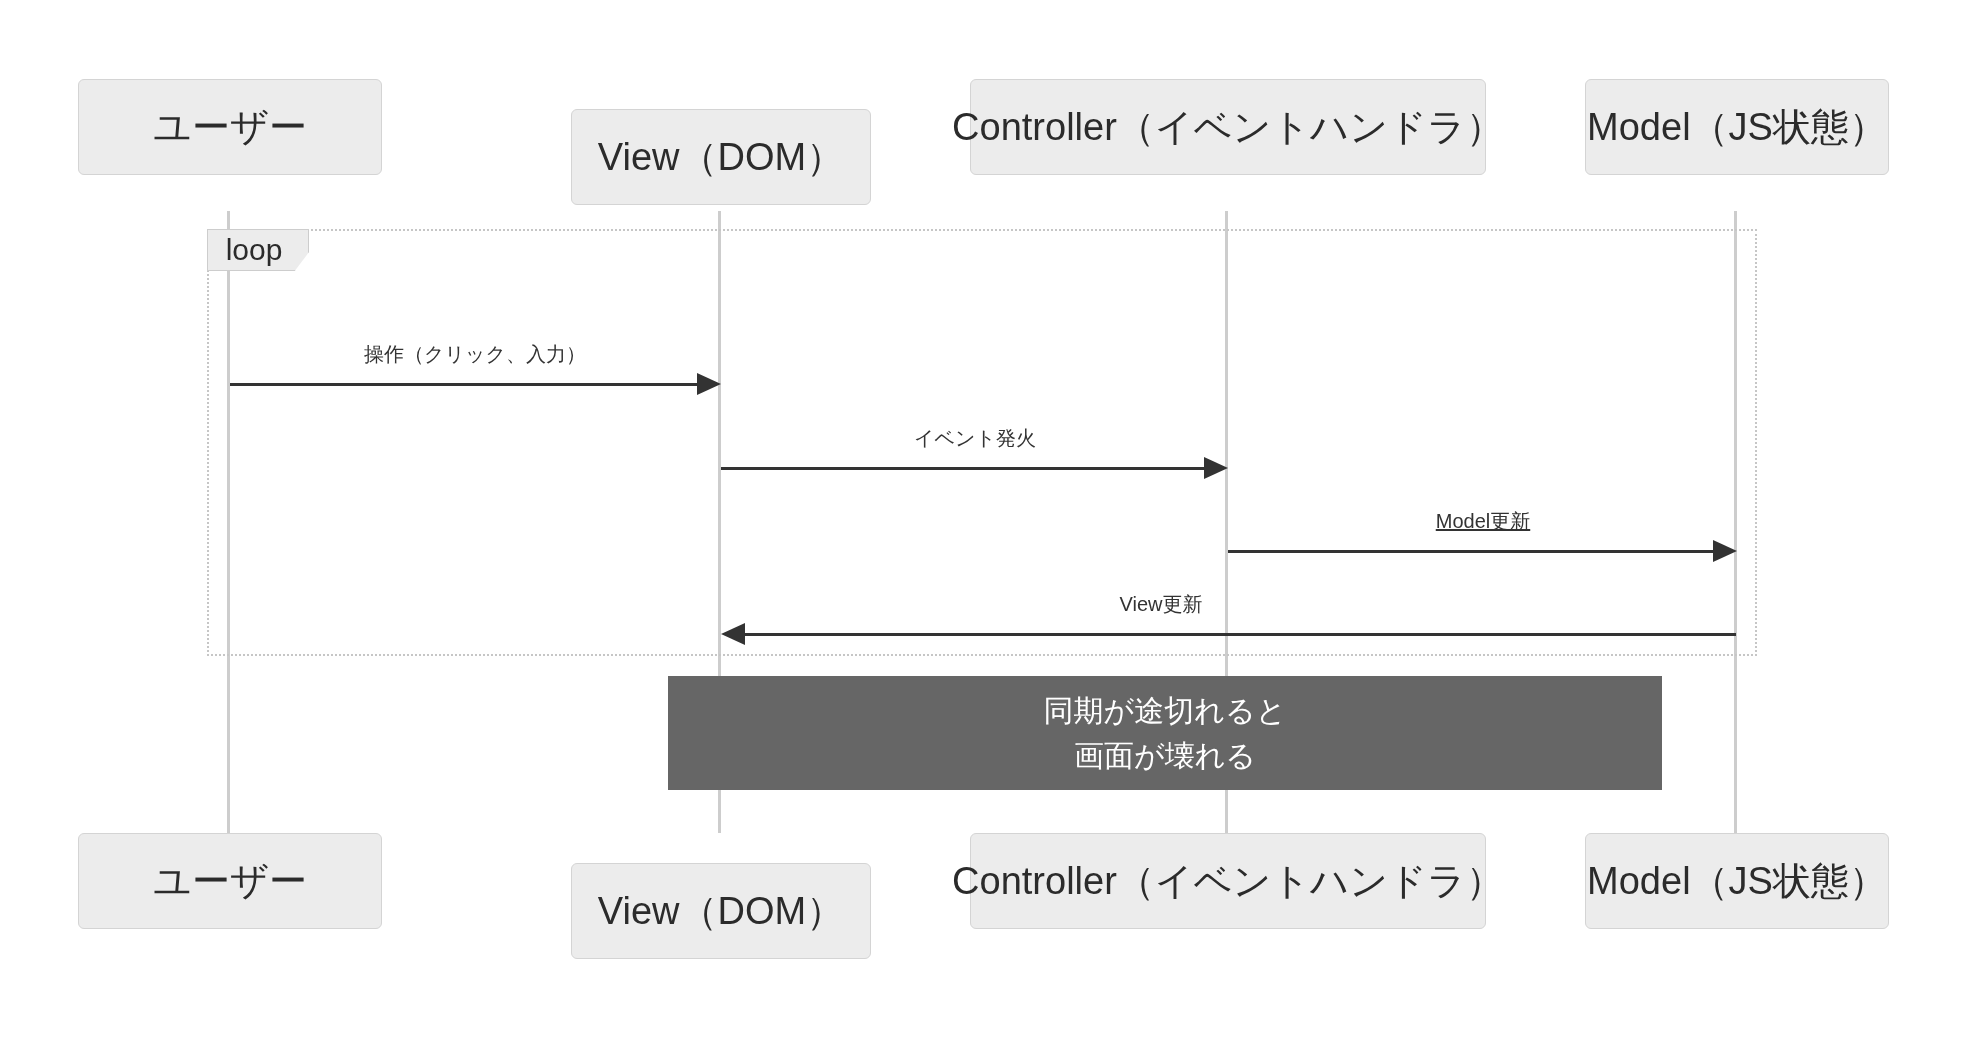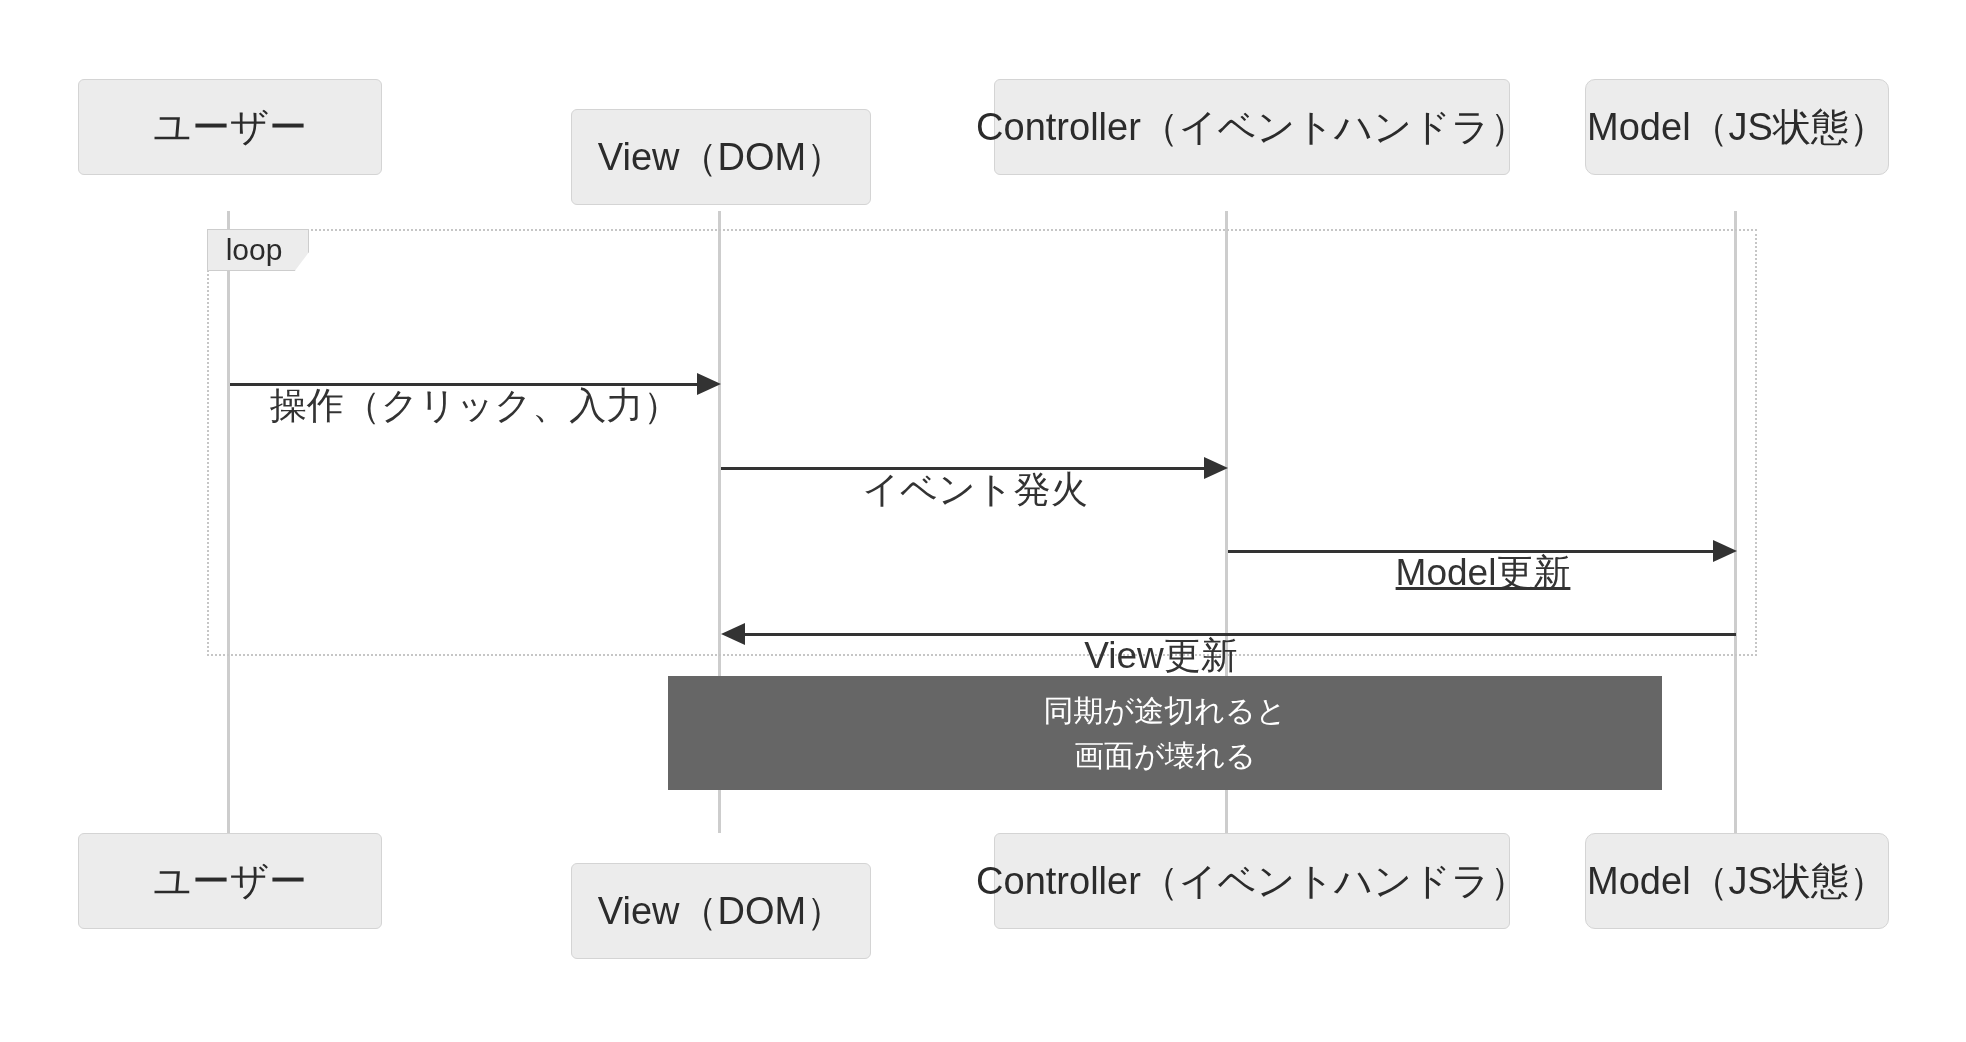--- a/index.html
+++ b/index.html
@@ -25,22 +25,22 @@
     position:absolute;height:96px;
     background:var(--actor-fill);
     border:1px solid var(--actor-border);
     border-radius:6px;
     display:flex;align-items:center;justify-content:center;
     font-size:38px;color:var(--actor-text);
     white-space:nowrap;
   }
   .actor.a1{left:78px;width:304px;}
   .actor.a2{left:571px;width:300px;margin-top:30px;}
-  .actor.a3{left:970px;width:516px;margin-left:24px;}
-  .actor.a4{left:1585px;width:304px;border-radius:10px;}
+  .actor.a3{left:970px;width:516px;}
+  .actor.a4{left:1585px;width:304px;}
   .actor.top{top:79px;}
   .actor.bottom{top:833px;}
 
   
   .lifeline{position:absolute;top:211px;height:622px;width:3px;background:var(--lifeline);}
   .lifeline.l1{left:227px;}
   .lifeline.l2{left:718px;}
   .lifeline.l3{left:1225px;}
   .lifeline.l4{left:1734px;}
 
@@ -57,21 +57,21 @@
     display:flex;align-items:center;justify-content:center;
     font-size:30px;color:var(--actor-text);padding-right:8px;
   }
   .loop-condition{
     position:absolute;left:207px;top:237px;width:1550px;
     text-align:center;font-size:30px;color:var(--msg);white-space:nowrap;
   }
 
   
   .msg-label{
-    position:absolute;text-align:center;font-size:37px;color:var(--msg);white-space:nowrap;margin-top:40px;
+    position:absolute;text-align:center;font-size:20px;color:var(--msg);white-space:nowrap;
   }
   .msg-line{position:absolute;height:3px;background:var(--msg);}
   .arrowhead{position:absolute;width:0;height:0;border-top:11px solid transparent;border-bottom:11px solid transparent;}
   .arrowhead.right{border-left:24px solid var(--msg);}
   .arrowhead.left{border-right:24px solid var(--msg);}
 
   .m1-label{left:228px;width:494px;top:341px;}
   .m1-line{left:230px;top:383px;width:471px;}
   .m1-head{left:697px;top:373px;}
 

